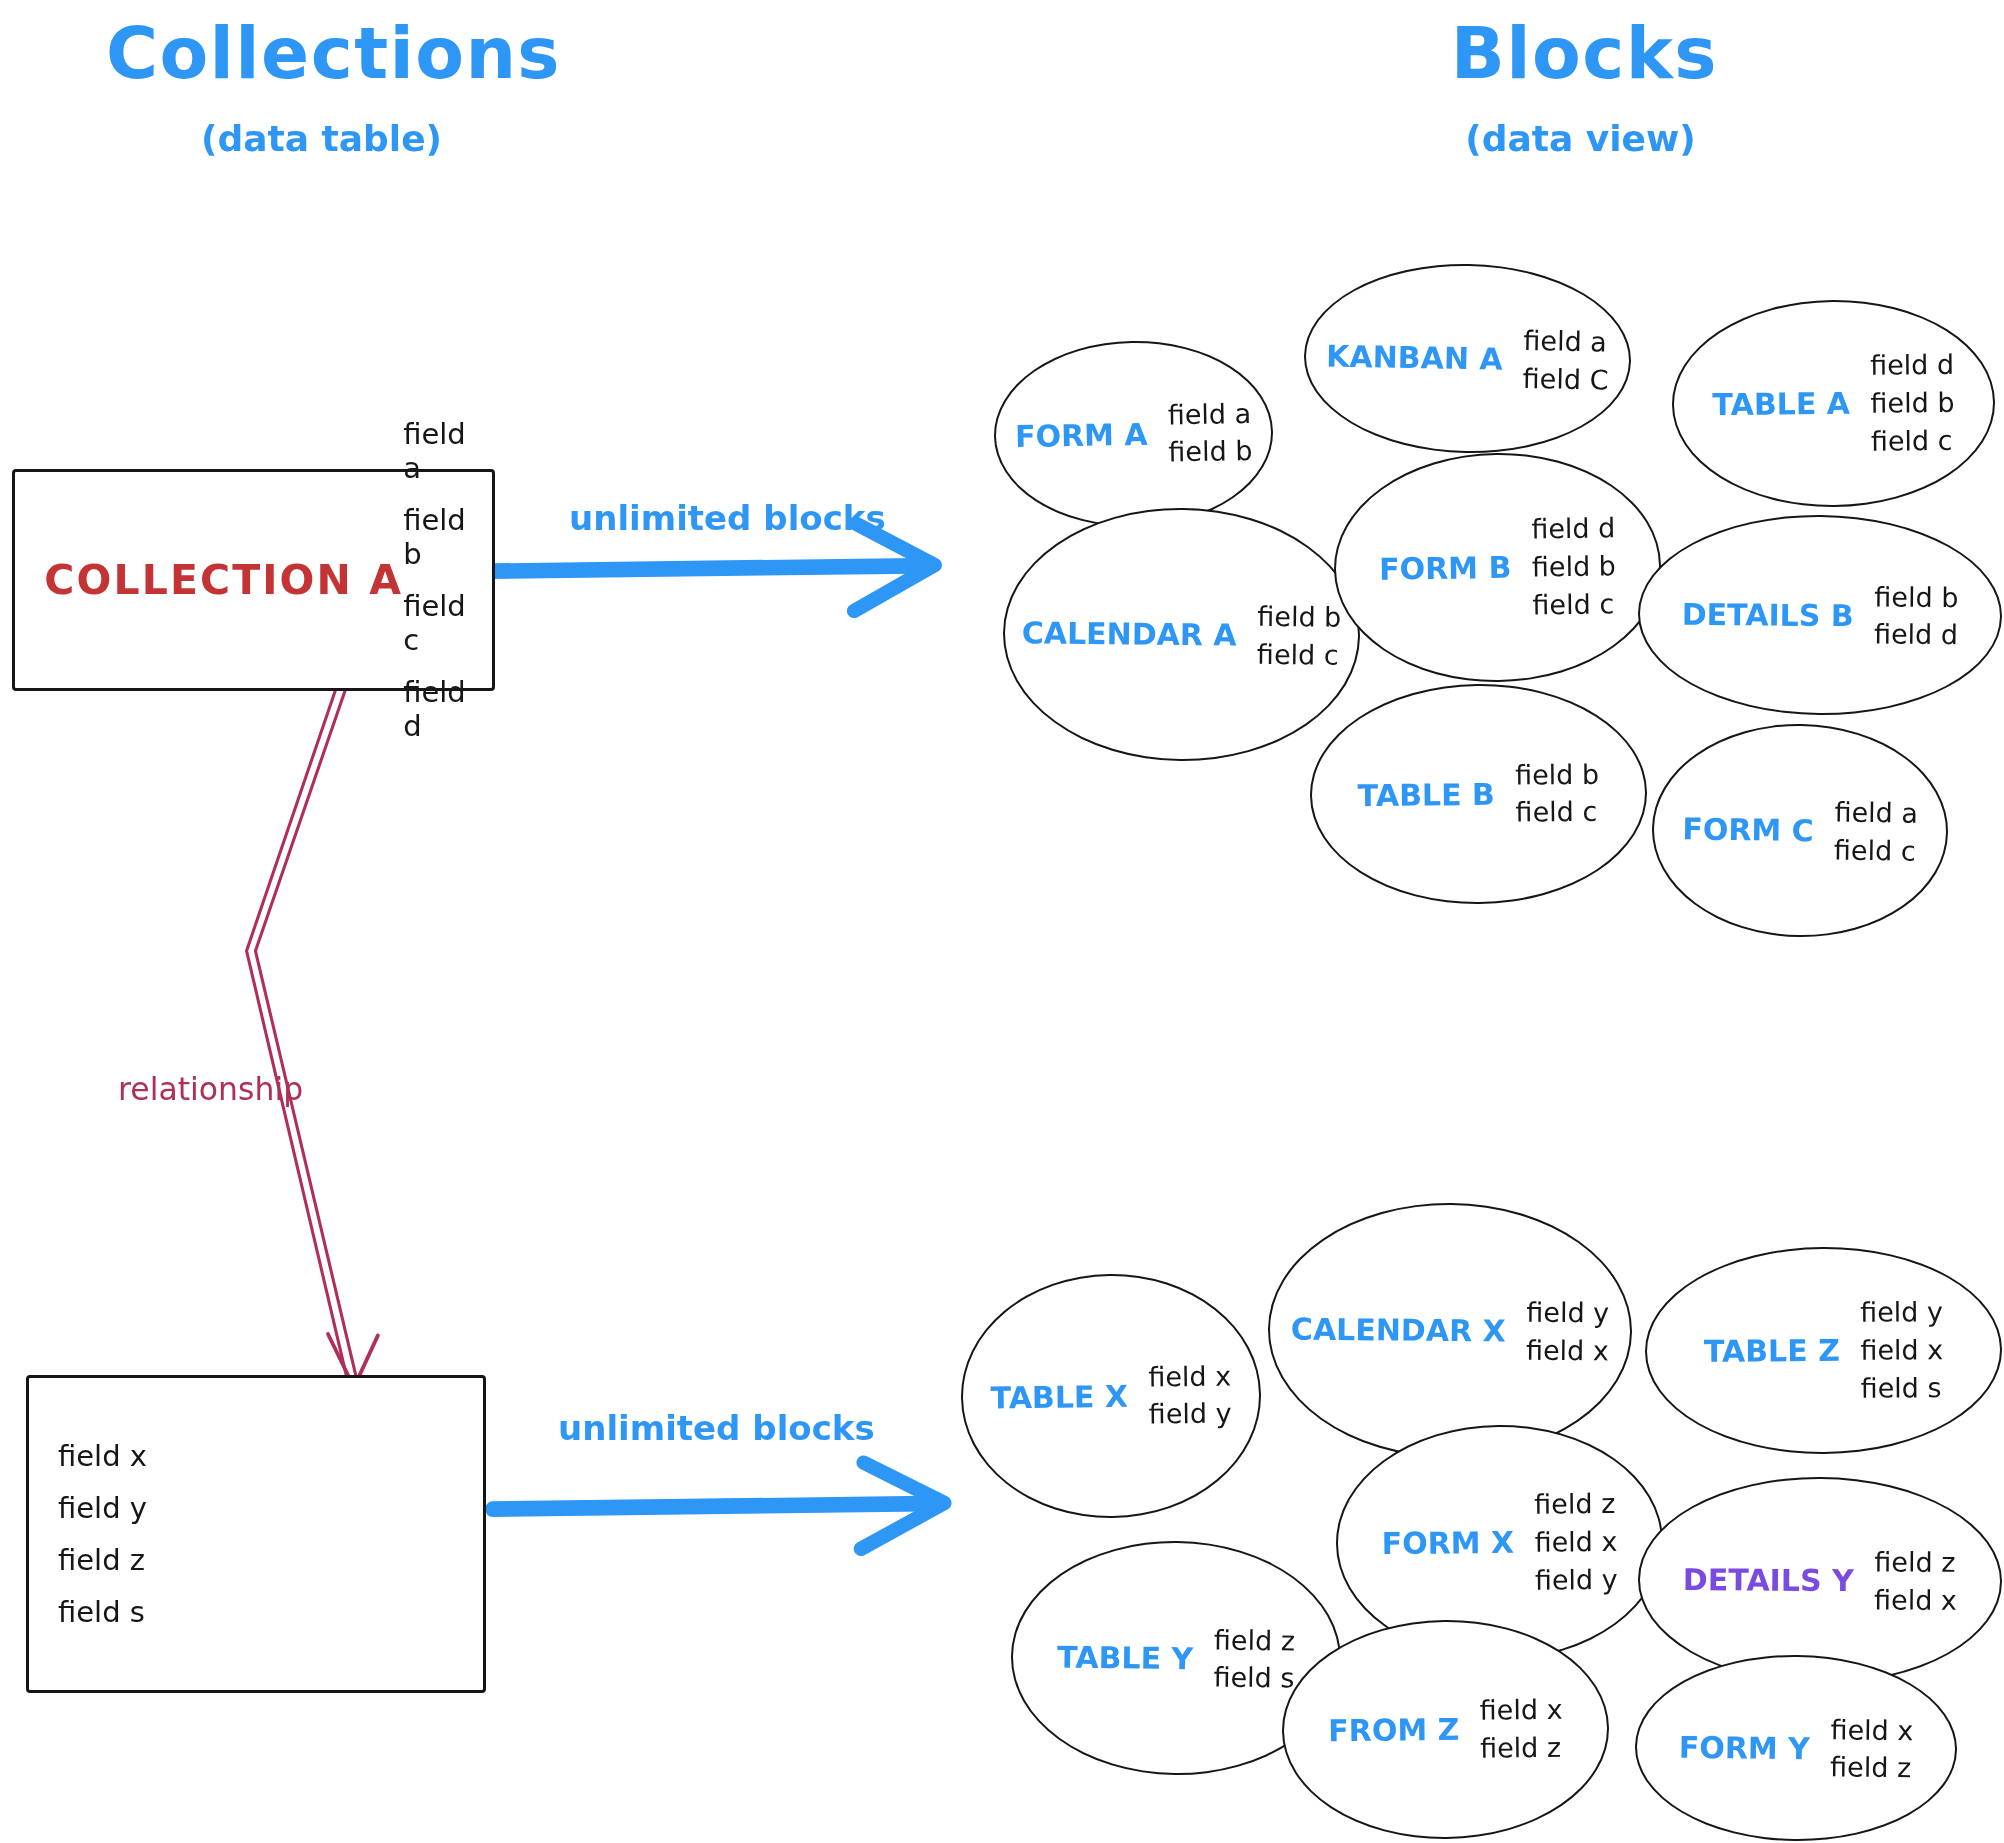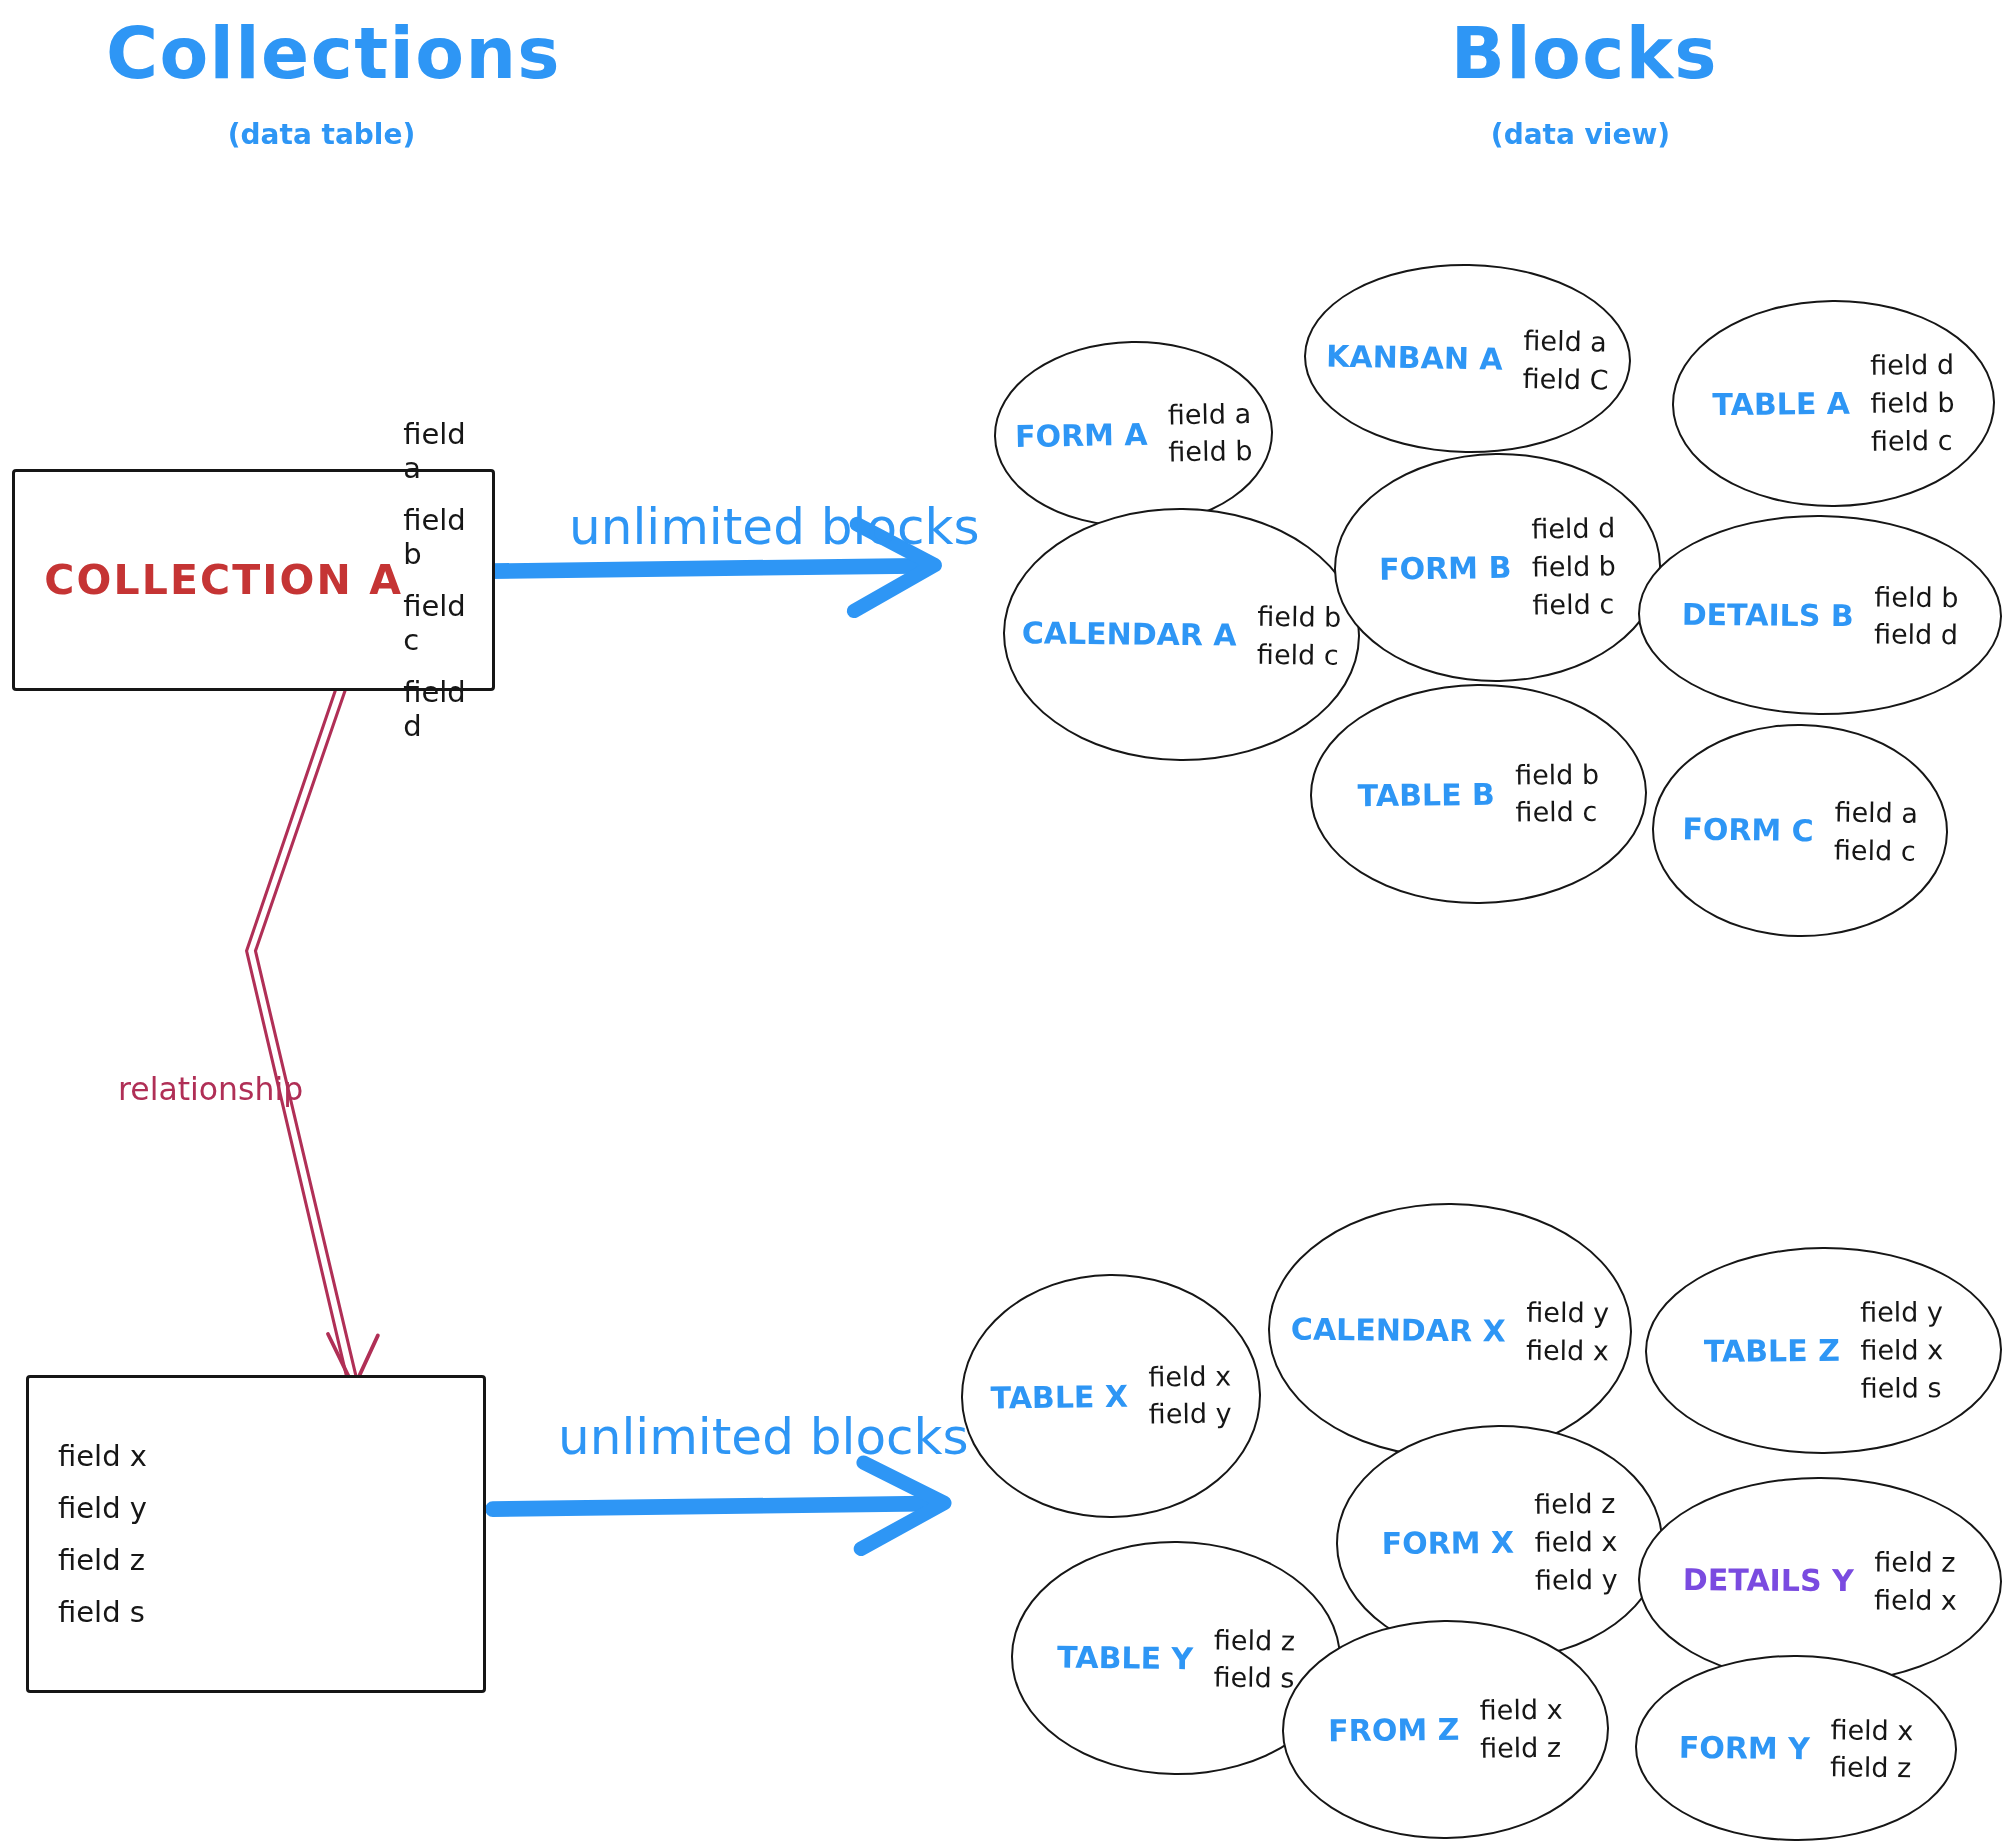--- a/index.html
+++ b/index.html
@@ -9,36 +9,36 @@
   #canvas{
     position:relative; width:2005px; height:1843px; background:#ffffff;
     font-family:"DejaVu Sans", sans-serif; color:var(--ink); overflow:hidden;
   }
   .title{
     position:absolute; text-align:right; color:var(--blue);
     font-weight:700; font-size:71px; letter-spacing:1.4px; white-space:nowrap;
   }
   .subtitle{
     position:absolute; text-align:center; color:var(--blue);
-    font-weight:600; font-size:28px; white-space:nowrap;
+    font-weight:600; font-size:36px; white-space:nowrap;
   }
   .collection{
     position:absolute; border:3.4px solid var(--ink); border-radius:4.1px; background:#fff;
     display:flex; align-items:center; justify-content:space-between;
     padding:0 29px; box-sizing:border-box;
   }
   .collection .name{
     color:var(--red); font-size:41px; font-weight:700; letter-spacing:2.1px; white-space:nowrap;
   }
   .collection .fields{
     display:flex; flex-direction:column; gap:18px; font-size:29px; color:var(--ink);
     align-items:flex-start; padding-right:4.1px;
   }
   .arrow-label{
-    position:absolute; color:var(--blue); font-size:50px; font-weight:400; white-space:nowrap;
+    position:absolute; color:var(--blue); font-size:34px; font-weight:700; white-space:nowrap;
   }
   .rel-label{
     position:absolute; color:var(--crimson); font-size:31.5px; font-weight:500; white-space:nowrap;
   }
   .block{
     position:absolute; border:2.7px solid var(--ink); border-radius:50%; background:#fff;
     display:flex; align-items:center; justify-content:center; gap:20.5px;
     box-sizing:border-box; padding:0 13.7px;
   }
   .block .label{

